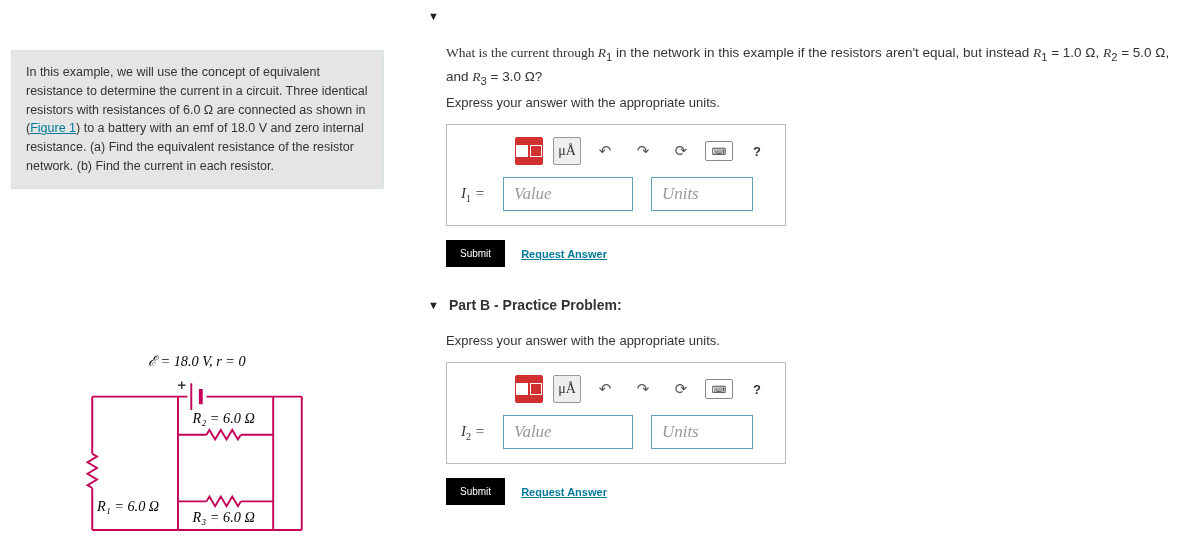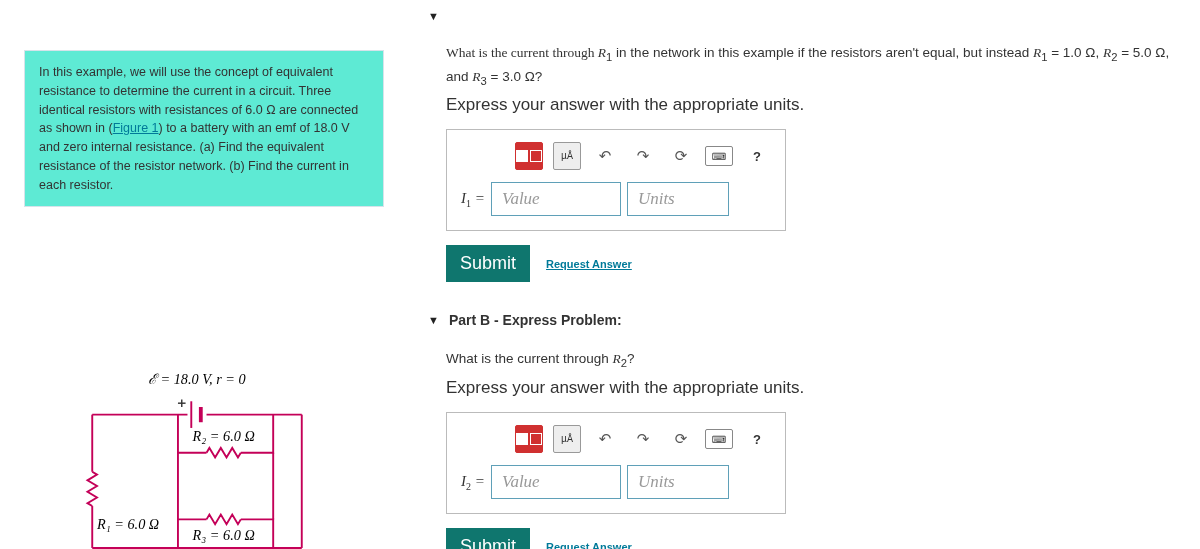--- a/index.html
+++ b/index.html
@@ -1,50 +1,50 @@
 <!DOCTYPE html>
 <html><head>
 <meta charset="utf-8">
 <style>
   * { box-sizing: border-box; margin: 0; padding: 0; }
   body { font-family: Arial, Helvetica, sans-serif; font-size: 13px; color: #333; background: #fff; width: 1200px; height: 549px; overflow: hidden; }
   .page { display: flex; width: 100%; height: 100%; }
   .left-col { width: 400px; padding: 10px 10px 10px 4px; display: flex; flex-direction: column; }
   .right-col { flex: 1; padding: 10px 10px 10px 28px; }
-  .intro-box { background: #5eead4; border: 1px solid #d6e3ea; padding: 12px 14px; font-size: 12.5px; line-height: 1.5; color: #333; margin: 40px 6px 0 20px; }
+  .intro-box { background: #e5e5e5; border: 1px solid #d6e3ea; padding: 12px 14px; font-size: 12.5px; line-height: 1.5; color: #333; margin: 40px 6px 0 7px; }
   .intro-box a { color: #007a99; text-decoration: underline; }
   .figure-section { margin-top: 130px; padding: 0 4px; }
   .figure-head { display: flex; align-items: center; justify-content: space-between; border-bottom: 1px solid #ccc; padding: 6px 2px; }
   .figure-title { font-weight: bold; font-size: 15px; color: #333; }
   .figure-nav { display: flex; align-items: center; gap: 8px; font-size: 12px; color: #555; }
   .circ-btn { width: 22px; height: 22px; border: 1px solid #aaa; border-radius: 50%; display: flex; align-items: center; justify-content: center; font-size: 12px; color: #555; cursor: default; background: #fff; }
   .circ-btn.disabled { color: #ccc; border-color: #ddd; }
   .figure-body { padding: 30px 10px; display: flex; justify-content: center; }
   .circuit-svg { width: 280px; height: 200px; }
   .part { margin-bottom: 30px; }
   .part-header { display: flex; align-items: center; gap: 10px; font-weight: bold; font-size: 14px; color: #333; margin-bottom: 20px; }
   .caret-down { font-size: 11px; color: #222; }
   .part-body { padding-left: 18px; }
   .prompt-line { font-size: 13.5px; line-height: 1.6; margin-bottom: 6px; }
-  .prompt-sub { font-size: 17px; margin-bottom: 14px; }
+  .prompt-sub { font-size: 13px; margin-bottom: 14px; }
   .answer-box { border: 1px solid #bbb; padding: 12px 14px 14px 14px; width: 340px; background: #fff; }
   .tool-row { display: flex; align-items: center; gap: 10px; margin-bottom: 12px; padding-left: 54px; }
   .tool-btn { height: 28px; min-width: 28px; border: 1px solid #999; background: #eee; display: flex; align-items: center; justify-content: center; font-size: 13px; color: #333; border-radius: 2px; padding: 0 4px; }
-  .tool-btn.units { font-family: Liberation Mono, monospace; font-size: 10px; }
+  .tool-btn.units { font-family: Liberation Serif, serif; font-size: 14px; }
   .tool-btn.plain { background: transparent; border: none; font-size: 15px; color: #555; }
   .tool-btn.help { font-weight: bold; background: transparent; border: none; }
   .tool-btn.kbd { border: 1px solid #888; background: #fff; font-size: 10px; padding: 2px 3px; height: 20px; }
-  .input-row { display: flex; align-items: center; gap: 6px; }
+  .input-row { display: flex; align-items: center; gap: 18px; }
   .lhs { font-family: 'Times New Roman', serif; font-style: italic; font-size: 15px; white-space: nowrap; }
   .lhs sub { font-size: 10px; font-style: normal; }
   .field { height: 34px; border: 1px solid #5fa0b8; background: #fff; display: flex; align-items: center; padding: 0 10px; font-family: 'Times New Roman', serif; font-style: italic; font-size: 17px; color: #999; }
   .field.value { width: 130px; }
   .field.units { width: 102px; }
   .submit-row { display: flex; align-items: center; gap: 16px; margin-top: 14px; }
-  .submit-btn { background: #0f766e; color: #fff; border: none; padding: 8px 14px; font-size: 18px; cursor: pointer; }
+  .submit-btn { background: #000000; color: #fff; border: none; padding: 8px 14px; font-size: 10px; cursor: pointer; }
   .req-link { color: #007a99; font-size: 11px; font-weight: bold; }
   .serif-i { font-family: 'Times New Roman', serif; font-style: italic; }
   .template-box { display:inline-flex; }
   .template-box .sq { width:12px; height:12px; border:1px solid #fff; margin:1px; }
 </style>
 </head>
 <body>
 
 <div class="page">
   <div class="left-col">
@@ -131,26 +131,23 @@
         <div class="submit-row">
           <button class="submit-btn">Submit</button>
           <a href="#" class="req-link">Request Answer</a>
         </div>
       </div>
     </div>
 
     <div class="part">
       <div class="part-header">
         <span class="caret-down">▼</span>
-        <span>Part B - Express Problem:</span>
+        <span>Part B - Practice Problem:</span>
       </div>
       <div class="part-body">
-        <div class="prompt-line">
-          <span>What is the current through </span><span class="serif-i">R</span><sub>2</sub><span>?</span>
-        </div>
         <div class="prompt-sub">Express your answer with the appropriate units.</div>
         <div class="answer-box">
           <div class="tool-row">
             <div class="tool-btn" style="background:#d03030;border-color:#d03030;">
               <span class="template-box">
                   <span class="sq" style="background:#fff"></span>
                   <span class="sq"></span>
                 </span>
             </div>
             <div class="tool-btn units">μÅ</div>

